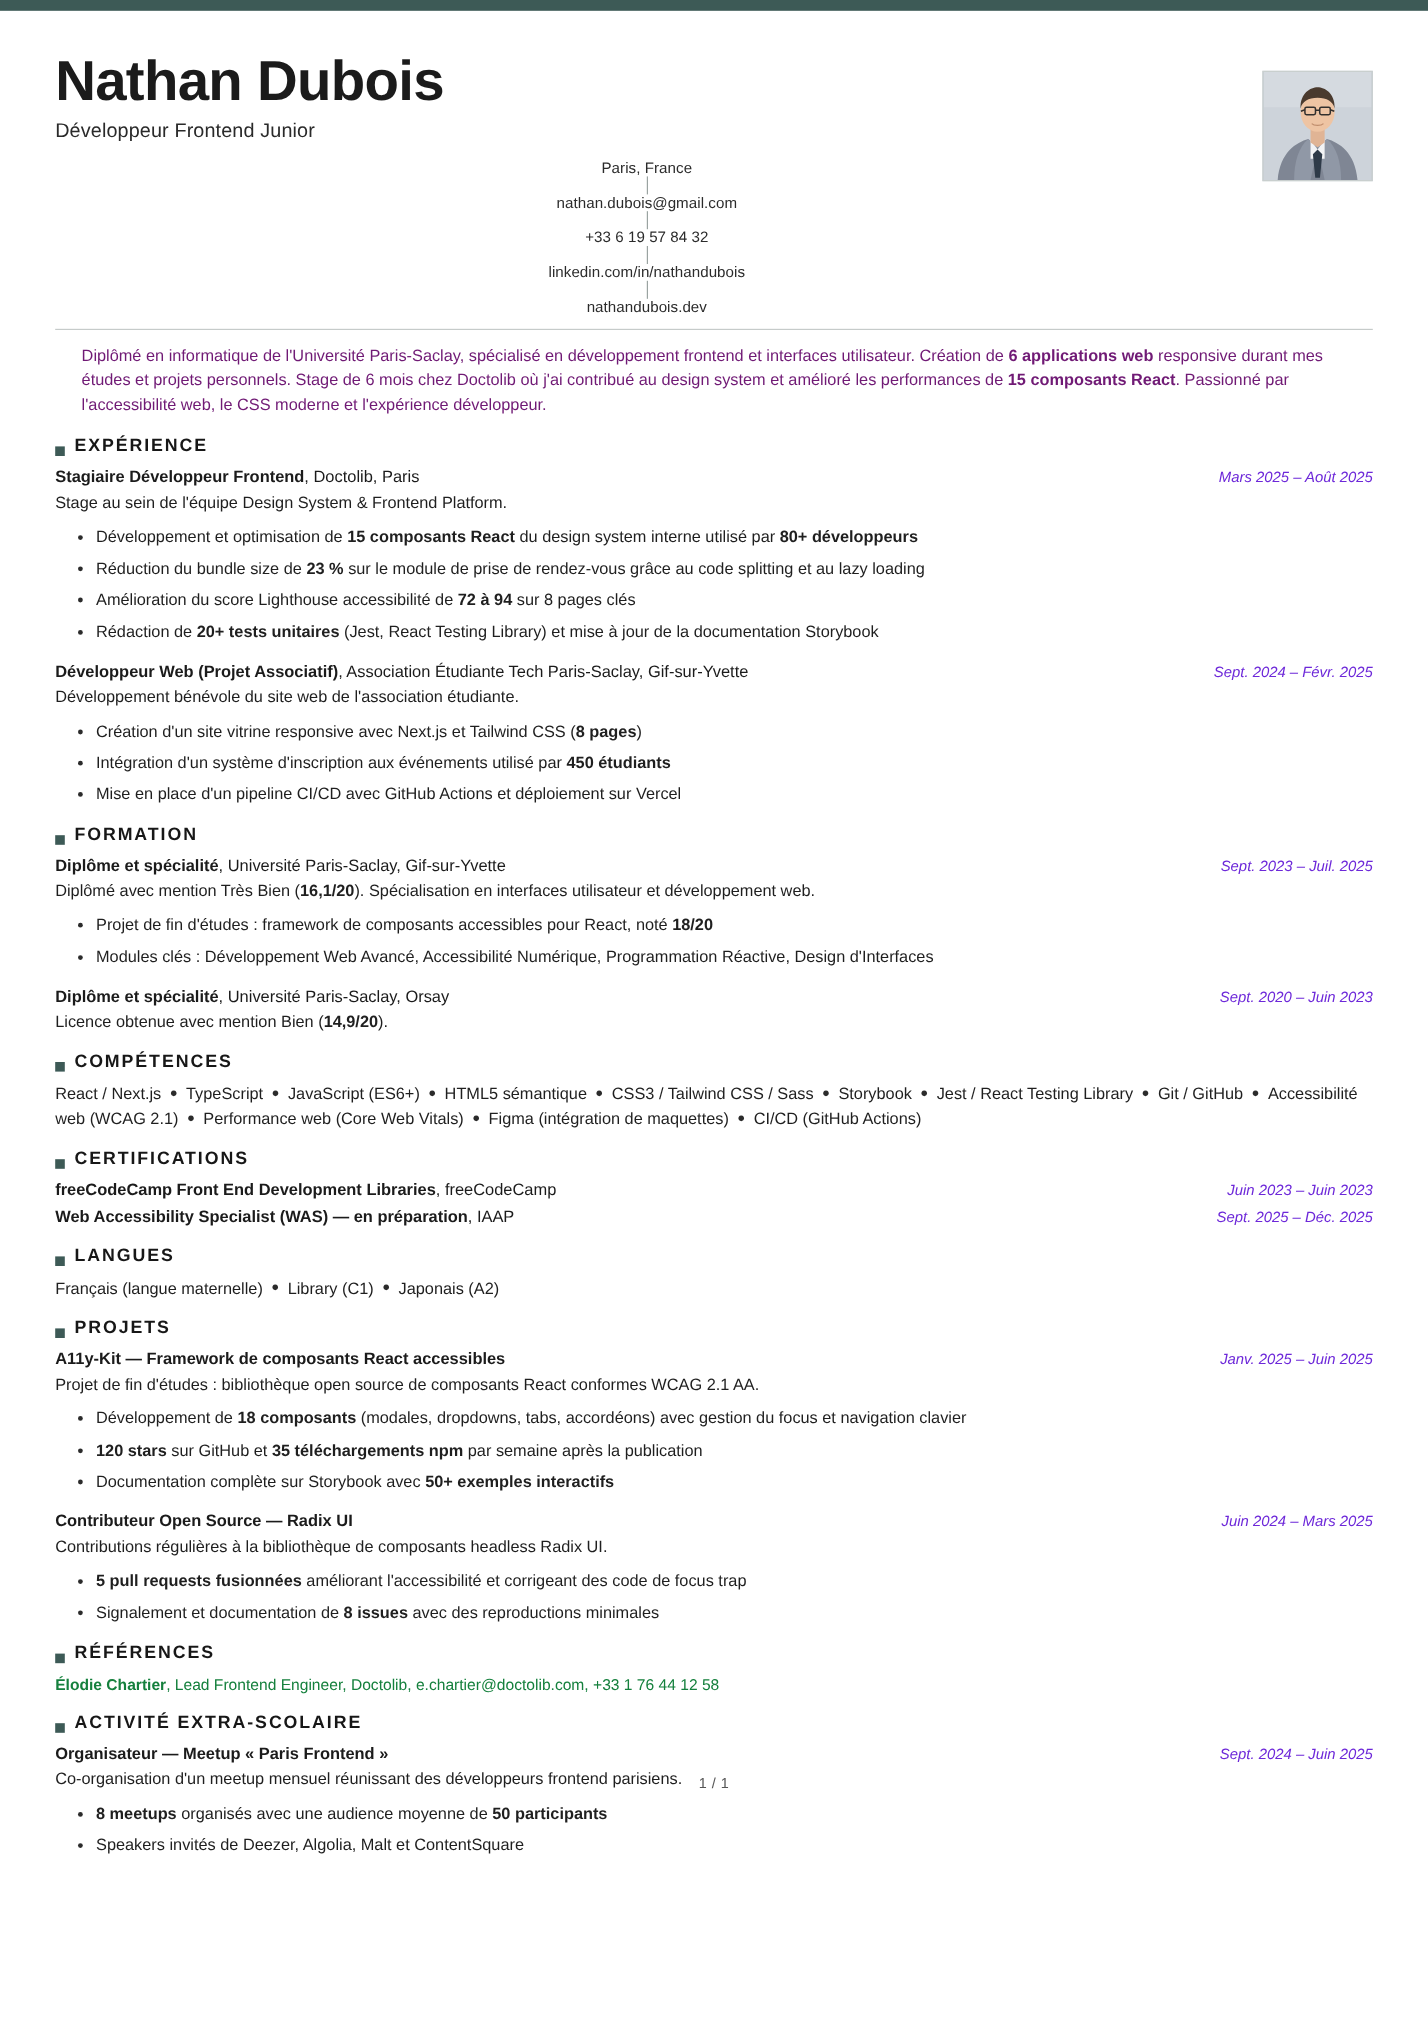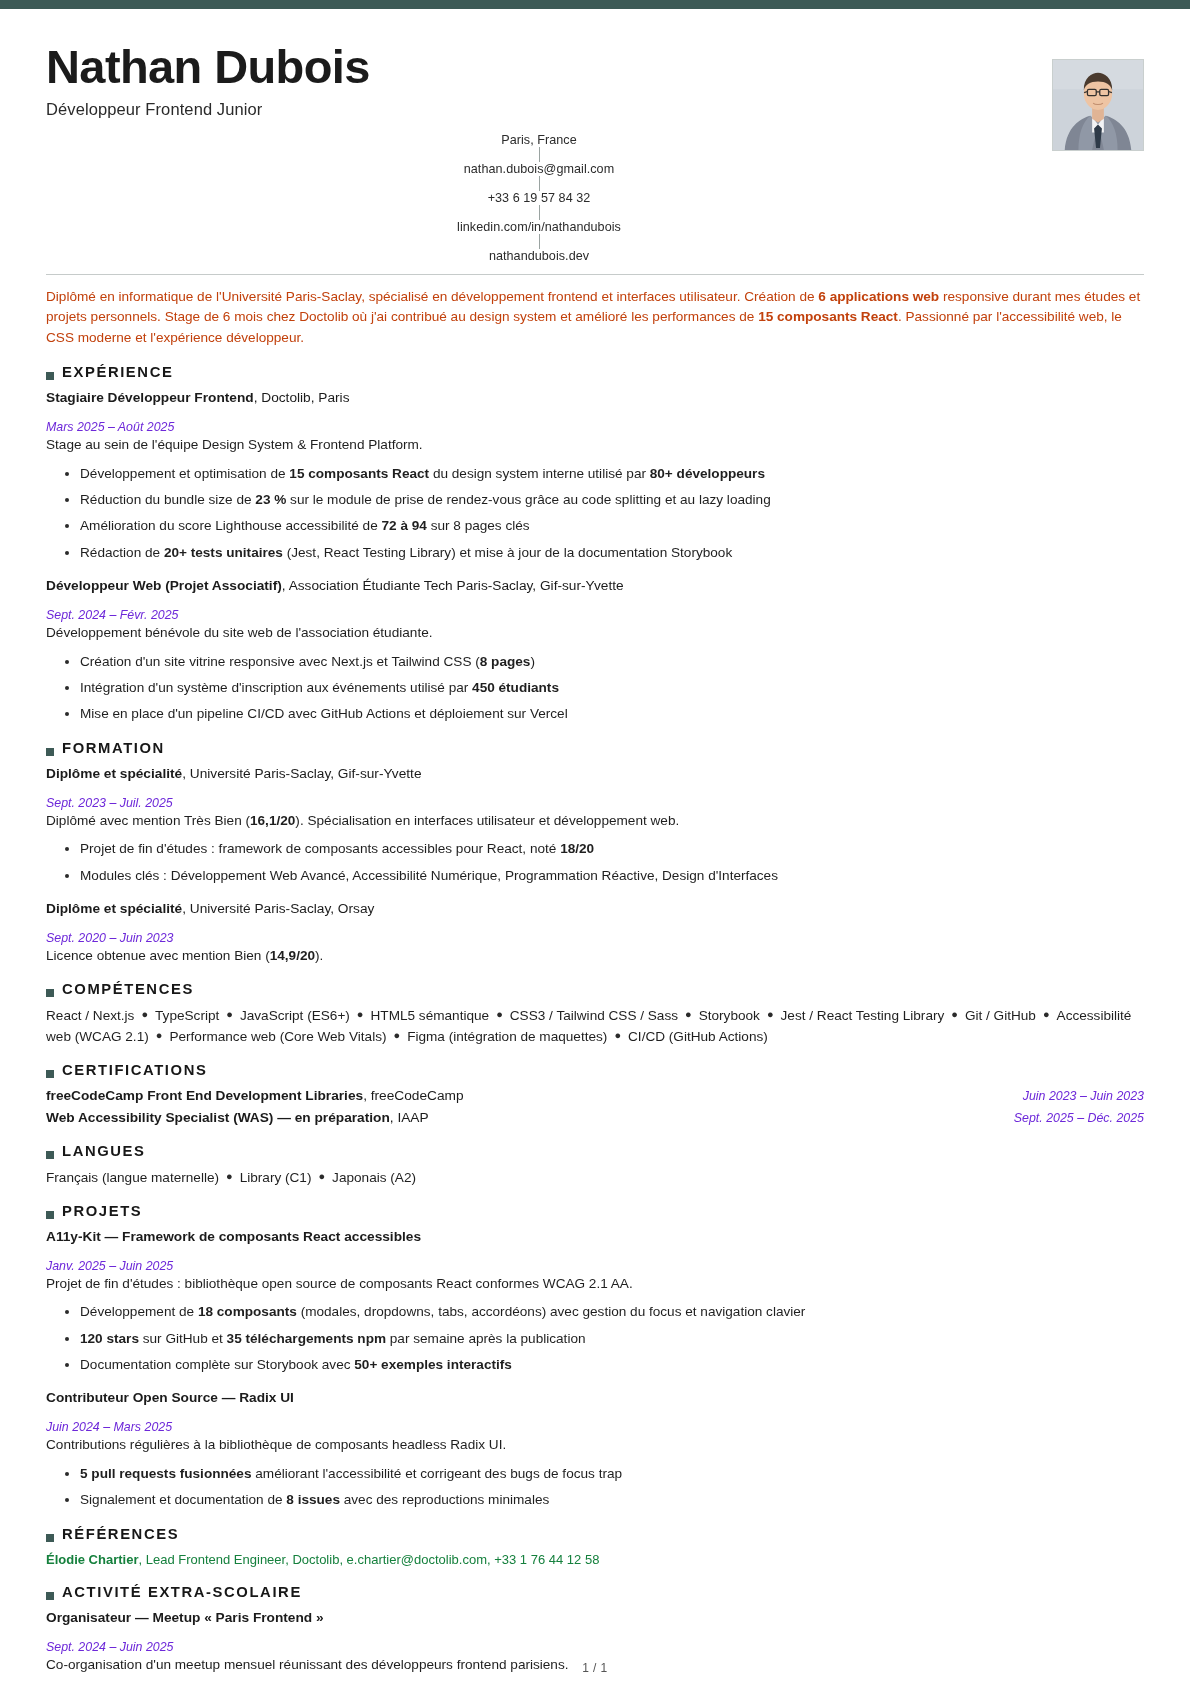--- a/index.html
+++ b/index.html
@@ -90,23 +90,24 @@
 
   .header-rule {
     border-top: 1px solid #c6cbca;
     margin-top: 11px;
   }
 
   
   .summary {
     font-size: 13.6px;
     line-height: 1.53;
-    color: #c2410c;
+    color: #701a75;
     padding-top: 12px;
     text-align: left;
+    margin-left: 22px;
   }
   .summary b { font-weight: bold; }
 
   
   .section { margin-top: 15px; }
 
   .section-head {
     display: flex;
     align-items: flex-end;
     gap: 8px;
@@ -129,21 +130,20 @@
 
   
   .entry { margin-bottom: 13px; }
   .entry:last-child { margin-bottom: 0; }
 
   .entry-row {
     display: flex;
     align-items: baseline;
     justify-content: space-between;
     gap: 12px;
-    flex-direction: column;
   }
 
   .entry-heading {
     font-size: 13.7px;
     color: #1b1b1b;
     line-height: 1.45;
   }
   .entry-heading b { font-weight: bold; }
 
   .entry-date {
@@ -402,21 +402,21 @@
             <li><span>Documentation complète sur Storybook avec </span><b>50+ exemples interactifs</b></li>
           </ul>
         </div>
         <div class="entry">
           <div class="entry-row">
             <div class="entry-heading"><b>Contributeur Open Source — Radix UI</b></div>
             <div class="entry-date">Juin 2024 – Mars 2025</div>
           </div>
           <div class="entry-sub">Contributions régulières à la bibliothèque de composants headless Radix UI.</div>
           <ul class="bullets">
-            <li><b>5 pull requests fusionnées</b><span> améliorant l'accessibilité et corrigeant des bugs de focus trap</span></li>
+            <li><b>5 pull requests fusionnées</b><span> améliorant l'accessibilité et corrigeant des code de focus trap</span></li>
             <li><span>Signalement et documentation de </span><b>8 issues</b><span> avec des reproductions minimales</span></li>
           </ul>
         </div>
       </div>
   </div>
 
   <div class="section">
     <div class="section-head">
       <span class="section-marker"></span>
       <span class="section-title">RÉFÉRENCES</span>

